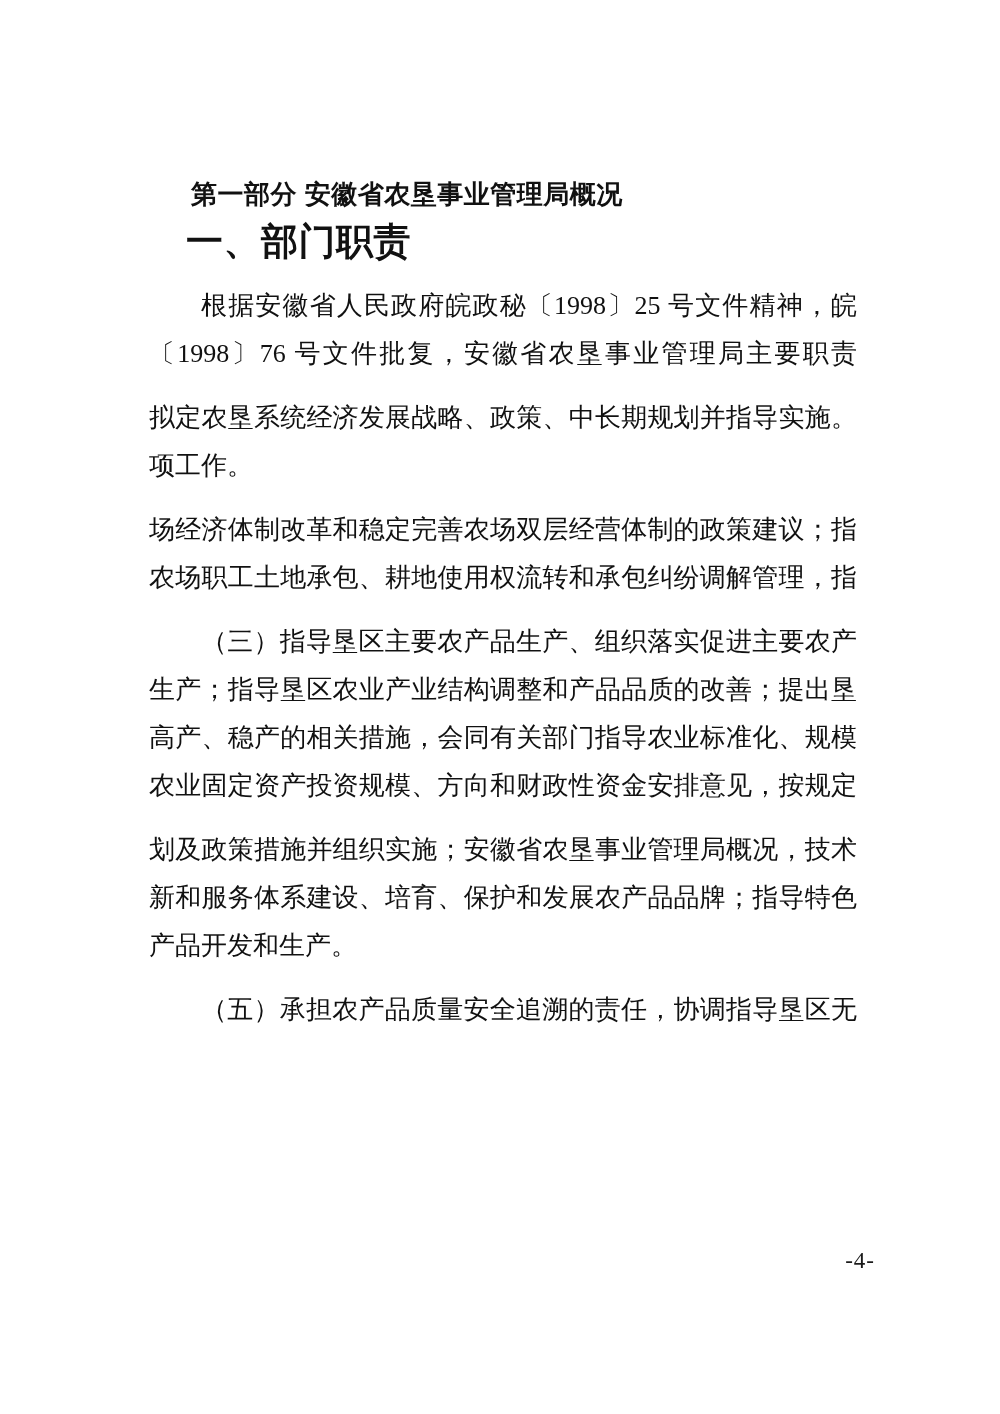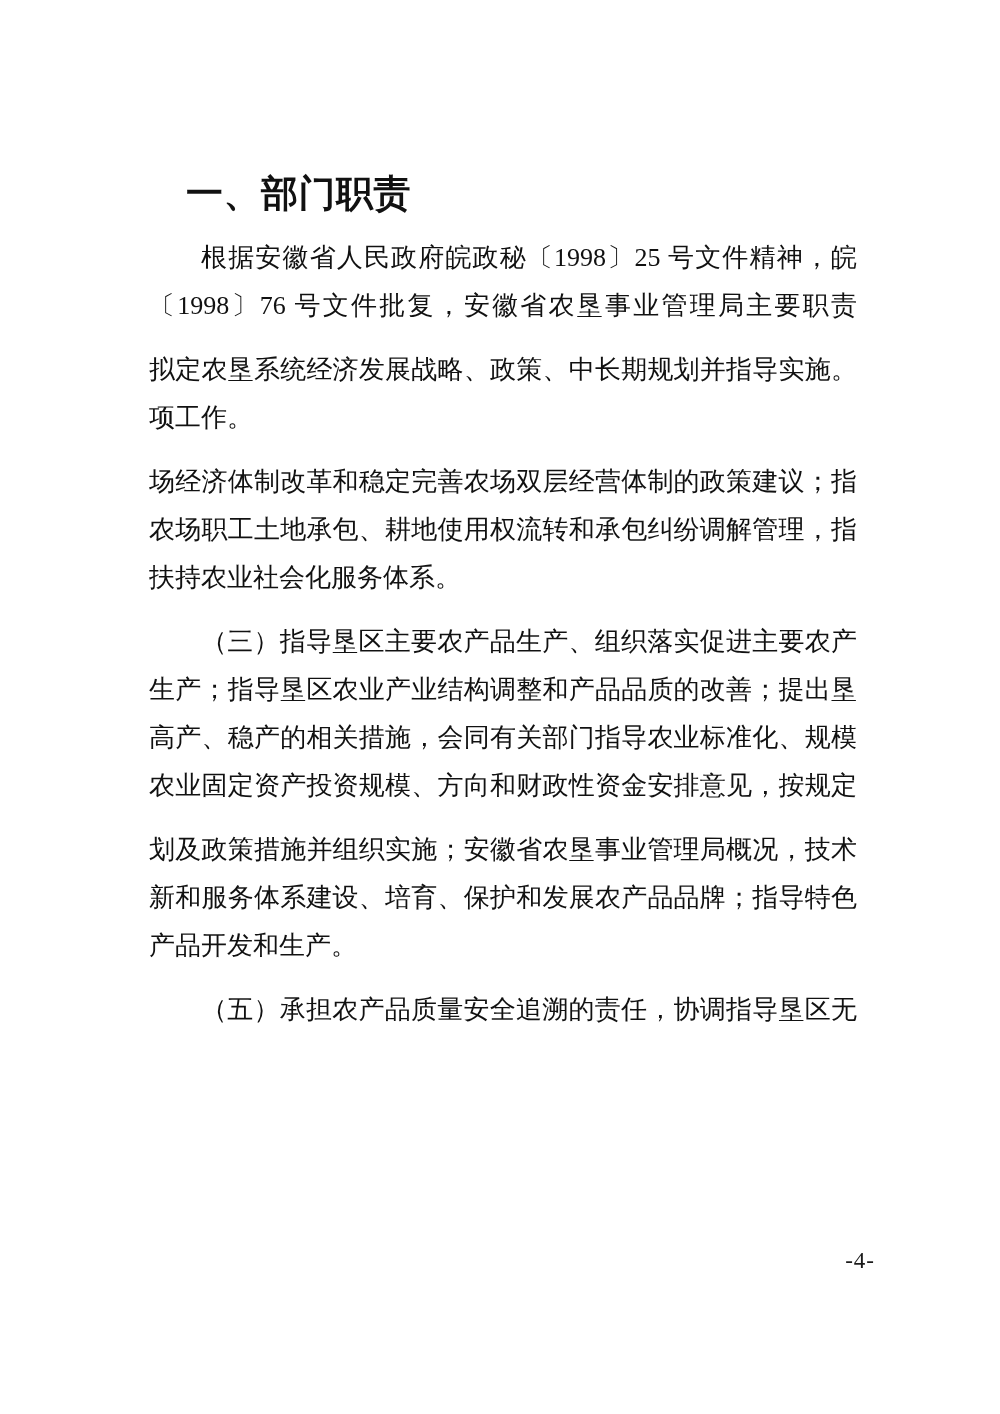--- a/index.html
+++ b/index.html
@@ -70,34 +70,34 @@
     line-height: 30px;
     letter-spacing: 1px;
     color: #1a1a1a;
   }
 </style>
 </head>
 <body>
 
 <div class="page">
   <div class="content">
+    <h1 class="part-title">第一部分 安徽省农垦事业管理局概况</h1>
     <h2 class="section-heading">一、部门职责</h2>
     <div id="paragraphs">
         <div class="para">
           <div class="line first">根据安徽省人民政府皖政秘〔1998〕25 号文件精神，皖编办</div>
           <div class="line end">〔1998〕76 号文件批复，安徽省农垦事业管理局主要职责是：</div>
         </div>
         <div class="para">
           <div class="line">拟定农垦系统经济发展战略、政策、中长期规划并指导实施。指</div>
           <div class="line end">项工作。</div>
         </div>
         <div class="para">
           <div class="line">场经济体制改革和稳定完善农场双层经营体制的政策建议；指导</div>
           <div class="line">农场职工土地承包、耕地使用权流转和承包纠纷调解管理，指导</div>
-          <div class="line end">扶持农业社会化服务体系。</div>
         </div>
         <div class="para">
           <div class="line first">（三）指导垦区主要农产品生产、组织落实促进主要农产品</div>
           <div class="line">生产；指导垦区农业产业结构调整和产品品质的改善；提出垦区</div>
           <div class="line">高产、稳产的相关措施，会同有关部门指导农业标准化、规模化</div>
           <div class="line">农业固定资产投资规模、方向和财政性资金安排意见，按规定权</div>
         </div>
         <div class="para">
           <div class="line">划及政策措施并组织实施；安徽省农垦事业管理局概况，技术创</div>
           <div class="line">新和服务体系建设、培育、保护和发展农产品品牌；指导特色农</div>

